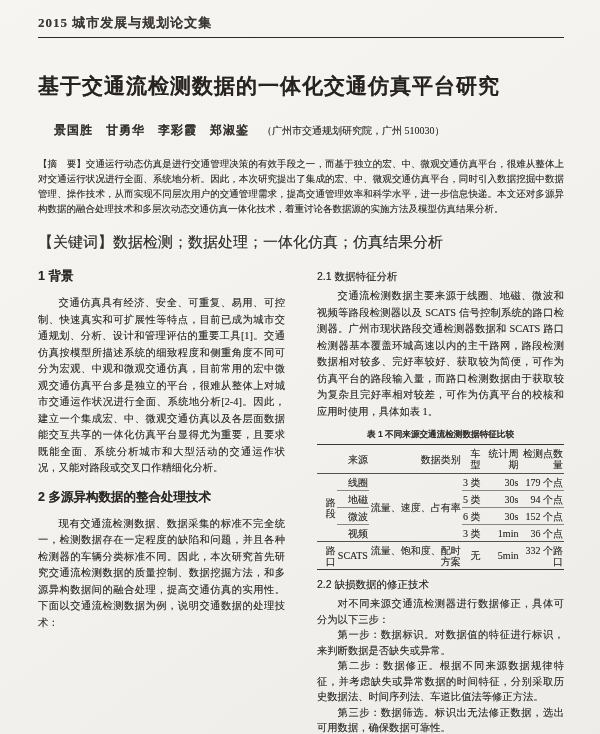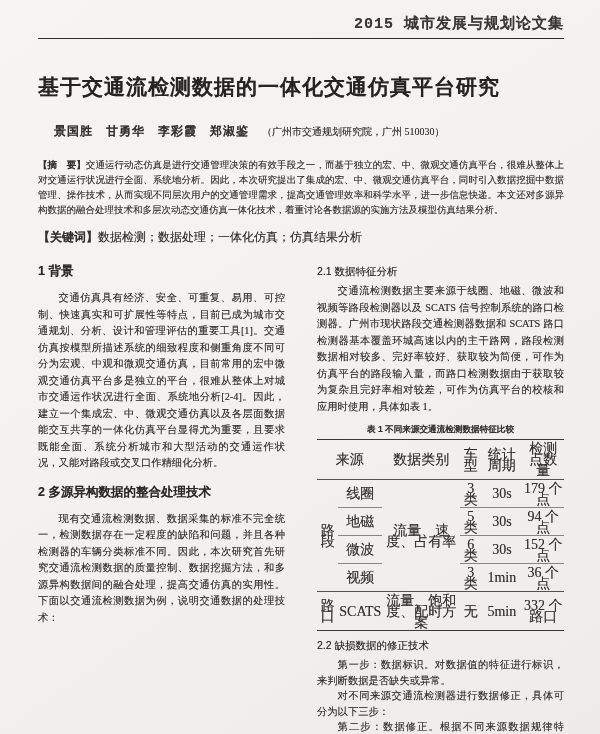--- a/index.html
+++ b/index.html
@@ -13,26 +13,24 @@
     width:600px;height:734px;
     box-sizing:border-box;
     padding:14px 36px 0 38px;
     background:linear-gradient(145deg,#f6f5f2 0%,#f3f1ee 55%,#eeecE8 100%);
     color:#33302c;
     text-shadow:0 0 0.6px rgba(51,48,44,0.5);
     overflow:hidden;
   }
   
   .running-head{
-    text-align:right;
-    font-size:15px;
+    font-size:13px;
     font-weight:bold;
     letter-spacing:1px;
     color:#3a3733;
-    font-family:Liberation Mono, monospace;
   }
   .head-rule{
     border:none;
     border-top:1.6px solid #2e2b27;
     margin:5px 0 0 0;
   }
   
   .paper-title{
     margin:34px 0 0 0;
     font-size:21px;
@@ -53,24 +51,24 @@
     margin-left:10px;
     font-weight:normal;
   }
   
   .abstract-block{
     margin-top:18px;
     font-size:9.5px;
     line-height:15px;
     text-align:justify;
   }
-  .block-label{font-weight:bold;}
+  .block-label{font-weight:normal;}
   .keywords-block{
-    margin-top:12px;
-    font-size:12px;
+    margin-top:18px;
+    font-size:15px;
     line-height:15px;
   }
   
   .columns{
     display:flex;
     gap:32px;
     margin-top:16px;
   }
   .col{flex:1;min-width:0;}
   .sec-h1{
@@ -107,23 +105,23 @@
   .table-caption{
     text-align:center;
     font-size:8.6px;
     font-weight:bold;
     margin:9px 0 3px 0;
     font-family:"Liberation Sans","DejaVu Sans",sans-serif;
   }
   table.data-table{
     width:100%;
     border-collapse:collapse;
-    font-size:14px;
+    font-size:10px;
     line-height:11px;
-    text-align:center;
+    text-align:right;
     border-top:1.4px solid #3a3733;
     border-bottom:1.4px solid #3a3733;
   }
   table.data-table th{
     font-weight:normal;
     padding:3px 1px;
     border-bottom:0.8px solid #55514c;
   }
   table.data-table td{
     padding:2.5px 1px;
@@ -223,22 +221,22 @@
             <td>SCATS</td>
             <td>流量、饱和度、配时方案</td>
             <td>无</td>
             <td>5min</td>
             <td>332 个路口</td>
           </tr>
         </tbody>
       </table>
 
       <h3 class="sec-h2">2.2 缺损数据的修正技术</h3>
+      <p class="step-par">对不同来源交通流检测器进行数据修正，具体可分为以下三步：</p>
       <p class="step-par">第一步：数据标识。对数据值的特征进行标识，来判断数据是否缺失或异常。</p>
-      <p class="step-par">对不同来源交通流检测器进行数据修正，具体可分为以下三步：</p>
       <p class="step-par">第二步：数据修正。根据不同来源数据规律特征，并考虑缺失或异常数据的时间特征，分别采取历史数据法、时间序列法、车道比值法等修正方法。</p>
       <p class="step-par">第三步：数据筛选。标识出无法修正数据，选出可用数据，确保数据可靠性。</p>
     </div>
 
   </div>
 
 
 </div>
 
 </body></html>

